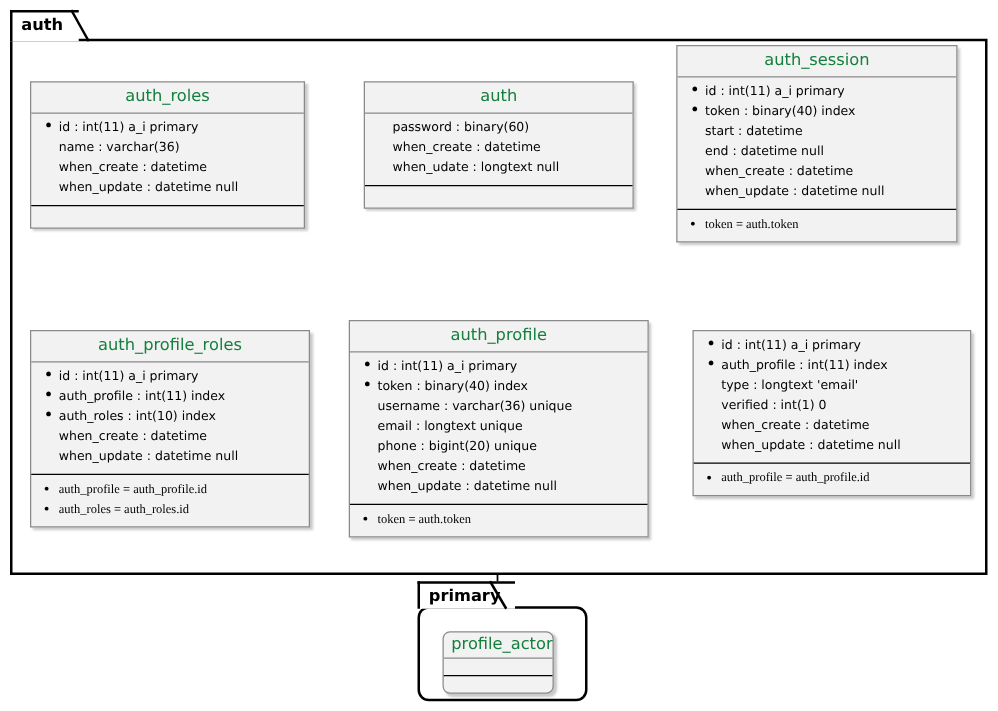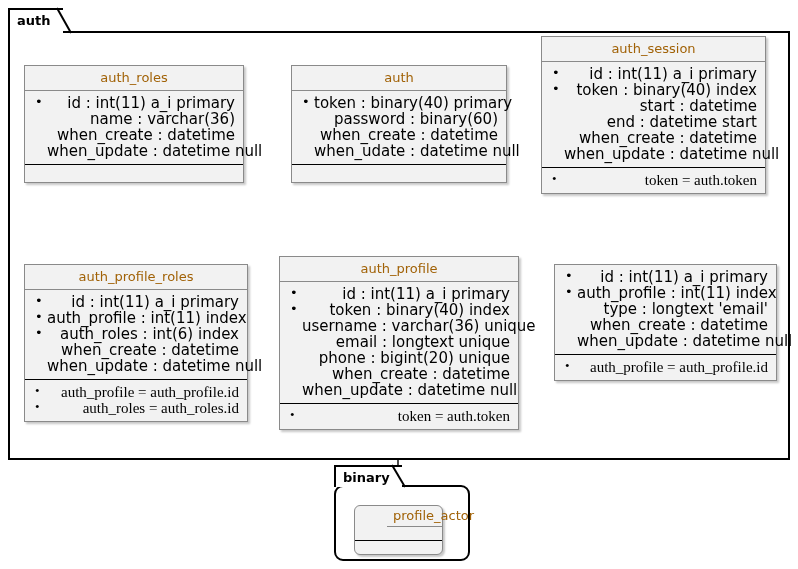--- a/index.html
+++ b/index.html
@@ -75,52 +75,50 @@
     position: absolute;
     box-sizing: border-box;
     border: 1px solid #8a8a8a;
     background: #f2f2f2;
     box-shadow: 2px 2px 2px rgba(0,0,0,0.22);
     z-index: 2;
   }
   .ent-title {
     text-align: center;
     font-size: 13px;
-    color: #a16207;
+    color: #15803d;
     padding: 4px 10px 5px 10px;
     border-bottom: 1px solid #8a8a8a;
     white-space: nowrap;
   }
   .ent-section {
     padding: 4px 8px 5px 8px;
     border-bottom: 1px solid #000000;
   }
   .ent-section.last { border-bottom: none; font-family: Liberation Serif, serif; }
   .ent-section.empty { min-height: 9px; padding: 4px 8px; }
   .ent-row {
-    font-size: 15px;
+    font-size: 10px;
     line-height: 16px;
     color: #000000;
     white-space: nowrap;
     padding-left: 14px;
     position: relative;
-    text-align: right;
   }
   .ent-row.bullet::before {
     content: "\2022";
     position: absolute;
     left: 2px;
     top: -1px;
     font-size: 13px;
     color: #000000;
   }
   .simple-ent .ent-title {
     text-align: center;
     padding: 2px 8px 3px 6px;
-    margin-left: 32px;
   }
 </style>
 </head>
 <body>
 
 <div id="canvas">
 
   <svg class="wires" viewBox="0 0 798 569" xmlns="http://www.w3.org/2000/svg">
     <g stroke="#000000" stroke-width="1.4" fill="none">
 
@@ -177,21 +175,21 @@
       <span class="tab-text">auth</span>
     </div>
     <svg class="pkg-tab-slant" style="left:48px; top:0px; height:25px;" viewBox="0 0 16 25" xmlns="http://www.w3.org/2000/svg">
       <path d="M1 0 L15 25" stroke="#000000" stroke-width="2" fill="none"></path>
     </svg>
     <div class="pkg-body" style="top:23px; width:782px; height:429px;"></div>
   </div>
 
   <div class="package" style="left:334px; top:465px; width:136px; height:96px;">
     <div class="pkg-tab" style="left:0px; top:0px; height:22px;">
-      <span class="tab-text">binary</span>
+      <span class="tab-text">primary</span>
     </div>
     <svg class="pkg-tab-slant" style="left:57px; top:0px; height:22px;" viewBox="0 0 16 22" xmlns="http://www.w3.org/2000/svg">
       <path d="M1 0 L14 22" stroke="#000000" stroke-width="2" fill="none"></path>
     </svg>
     <div class="pkg-body rounded" style="top:20px; width:136px; height:76px;"></div>
   </div>
 
   <div class="entity" style="left:24px; top:65px; width:220px;">
     <div class="ent-title">auth_roles</div>
     <div class="ent-section">
@@ -199,49 +197,48 @@
       <div class="ent-row">name : varchar(36)</div>
       <div class="ent-row">when_create : datetime</div>
       <div class="ent-row">when_update : datetime null</div>
     </div>
     <div class="ent-section empty last"></div>
   </div>
 
   <div class="entity" style="left:291px; top:65px; width:216px;">
     <div class="ent-title">auth</div>
     <div class="ent-section">
-      <div class="ent-row bullet">token : binary(40) primary</div>
       <div class="ent-row">password : binary(60)</div>
       <div class="ent-row">when_create : datetime</div>
-      <div class="ent-row">when_udate : datetime null</div>
+      <div class="ent-row">when_udate : longtext null</div>
     </div>
     <div class="ent-section empty last"></div>
   </div>
 
   <div class="entity" style="left:541px; top:36px; width:225px;">
     <div class="ent-title">auth_session</div>
     <div class="ent-section">
       <div class="ent-row bullet">id : int(11) a_i primary</div>
       <div class="ent-row bullet">token : binary(40) index</div>
       <div class="ent-row">start : datetime</div>
-      <div class="ent-row">end : datetime start</div>
+      <div class="ent-row">end : datetime null</div>
       <div class="ent-row">when_create : datetime</div>
       <div class="ent-row">when_update : datetime null</div>
     </div>
     <div class="ent-section last">
       <div class="ent-row bullet">token = auth.token</div>
     </div>
   </div>
 
   <div class="entity" style="left:24px; top:264px; width:224px;">
     <div class="ent-title">auth_profile_roles</div>
     <div class="ent-section">
       <div class="ent-row bullet">id : int(11) a_i primary</div>
       <div class="ent-row bullet">auth_profile : int(11) index</div>
-      <div class="ent-row bullet">auth_roles : int(6) index</div>
+      <div class="ent-row bullet">auth_roles : int(10) index</div>
       <div class="ent-row">when_create : datetime</div>
       <div class="ent-row">when_update : datetime null</div>
     </div>
     <div class="ent-section last">
       <div class="ent-row bullet">auth_profile = auth_profile.id</div>
       <div class="ent-row bullet">auth_roles = auth_roles.id</div>
     </div>
   </div>
 
   <div class="entity" style="left:279px; top:256px; width:240px;">
@@ -258,20 +255,21 @@
     <div class="ent-section last">
       <div class="ent-row bullet">token = auth.token</div>
     </div>
   </div>
 
   <div class="entity" style="left:554px; top:264px; width:223px;">
     <div class="ent-section">
       <div class="ent-row bullet">id : int(11) a_i primary</div>
       <div class="ent-row bullet">auth_profile : int(11) index</div>
       <div class="ent-row">type : longtext 'email'</div>
+      <div class="ent-row">verified : int(1) 0</div>
       <div class="ent-row">when_create : datetime</div>
       <div class="ent-row">when_update : datetime null</div>
     </div>
     <div class="ent-section last">
       <div class="ent-row bullet">auth_profile = auth_profile.id</div>
     </div>
   </div>
 
   <div class="entity simple-ent" style="left:354px; top:505px; width:89px; border-radius:6px;">
     <div class="ent-title">profile_actor</div>

